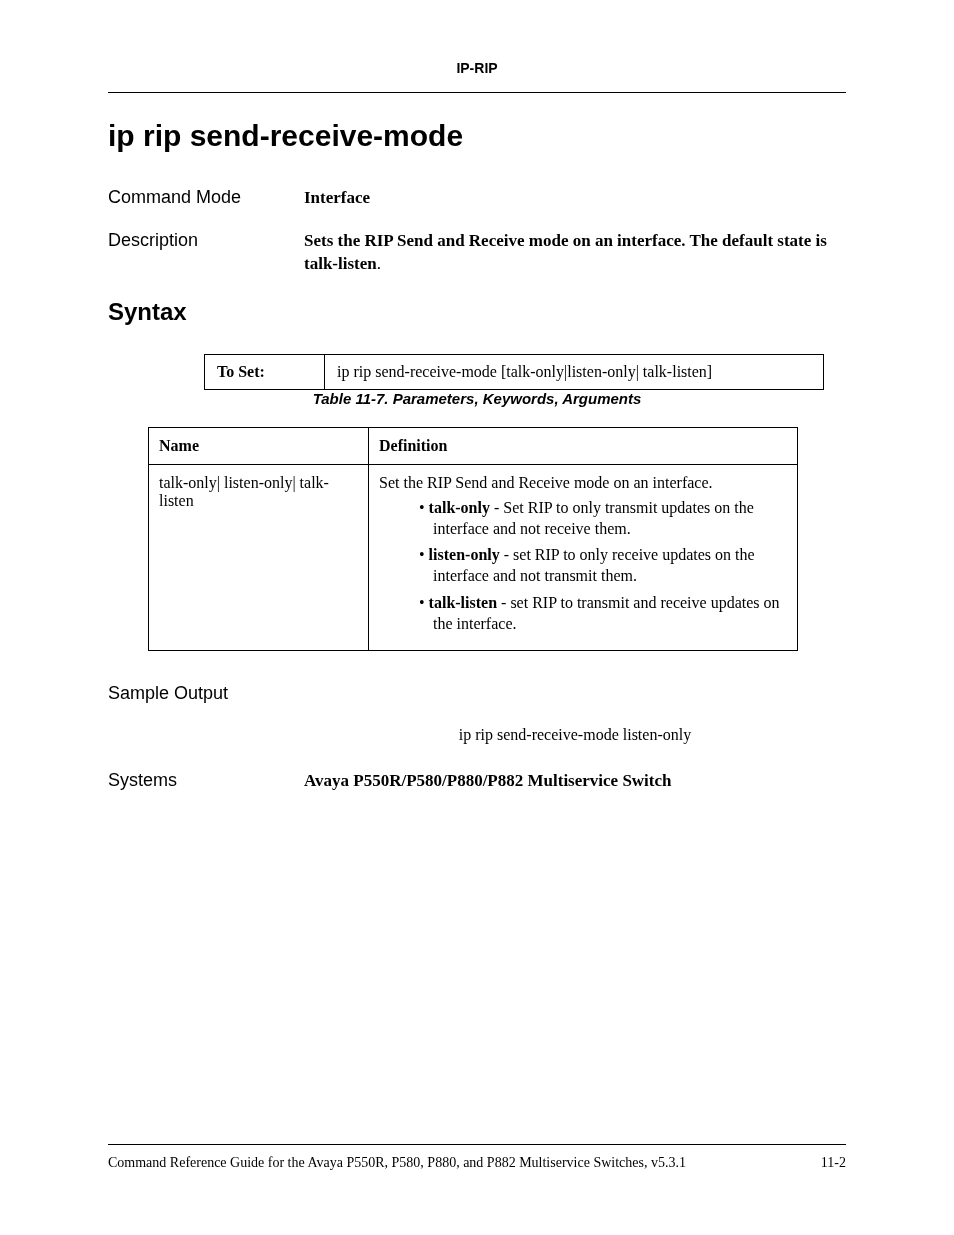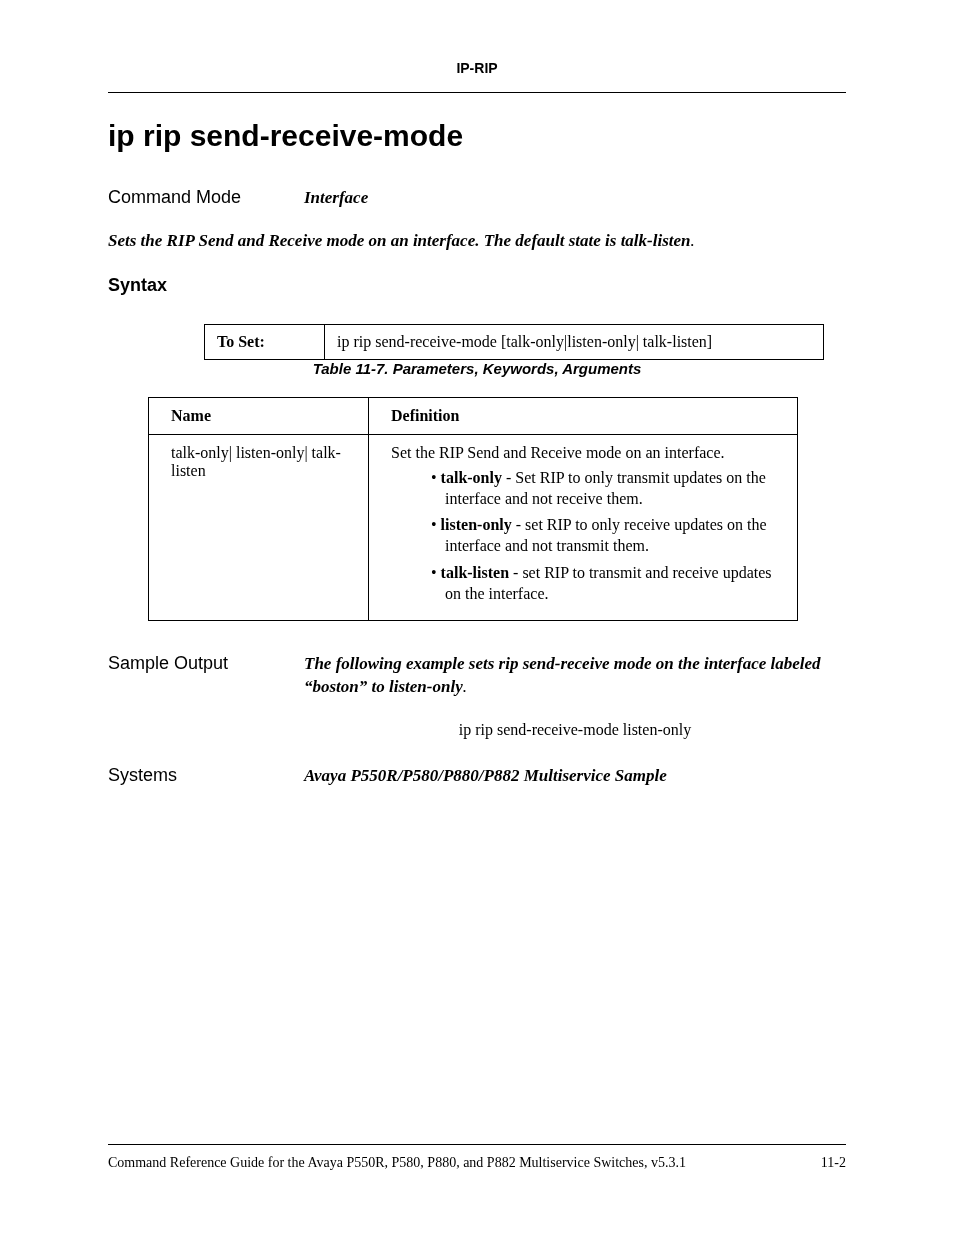--- a/index.html
+++ b/index.html
@@ -34,28 +34,27 @@
       width: 196px;
       flex-shrink: 0;
       font-family: Arial, Helvetica, sans-serif;
       font-weight: normal;
       font-size: 18px;
     }
     .val-col {
       flex: 1;
       font-size: 17px;
       line-height: 1.35;
-      font-style: italic;
     }
     .val-col.bold { font-weight: bold; }
     .val-col .plain { font-weight: normal; }
     .syntax-heading {
       font-family: Arial, Helvetica, sans-serif;
       font-weight: bold;
-      font-size: 18px;
+      font-size: 24px;
       margin-top: 22px;
       margin-bottom: 24px;
     }
     .syntax-table {
       border-collapse: collapse;
       margin-left: 96px;
       width: 620px;
       margin-top: 28px;
     }
     .syntax-table td {
@@ -76,21 +75,21 @@
       font-size: 15px;
       margin-bottom: 20px;
     }
     .param-table {
       border-collapse: collapse;
       margin-left: 40px;
       width: 650px;
     }
     .param-table th, .param-table td {
       border: 1px solid #000;
-      padding: 9px 22px;
+      padding: 9px 10px;
       font-size: 16px;
       text-align: left;
       vertical-align: top;
     }
     .param-table th { font-weight: bold; }
     .param-table col:first-child { width: 220px; }
     .def-list { list-style: none; margin-top: 6px; padding-left: 40px; }
     .def-list li { margin: 6px 0; padding-left: 14px; text-indent: -14px; line-height: 1.3; }
     .def-list li::before { content: "• "; }
     .sample-code {
@@ -117,20 +116,21 @@
 <div class="top-rule"></div>
 
 <h1>ip rip send-receive-mode</h1>
 
 <div class="row">
   <div class="label-col">Command Mode</div>
   <div class="val-col bold">Interface</div>
 </div>
 
 <div class="row">
+  <div class="label-col">Description</div>
   <div class="val-col bold">
     <span>Sets the RIP Send and Receive mode on an interface. The default state is talk-listen</span><span class="plain">.</span>
   </div>
 </div>
 
 <div class="syntax-heading">Syntax</div>
 
 <table class="syntax-table">
   <tbody>
       <tr>
@@ -161,28 +161,25 @@
         <li><b>listen-only</b><span> - set RIP to only receive updates on the interface and not transmit them.</span></li>
         <li><b>talk-listen</b><span> - set RIP to transmit and receive updates on the interface.</span></li>
       </ul>
     </td>
   </tr>
 </tbody>
   </table>
 
 <div class="row" style="margin-top:32px;">
   <div class="label-col">Sample Output</div>
-  <div class="val-col bold">
-    <span>The following example sets rip send-receive mode on the interface labeled “boston” to listen-only</span><span class="plain">.</span>
-  </div>
 </div>
 
 <div class="sample-code">ip rip send-receive-mode listen-only</div>
 
 <div class="row">
   <div class="label-col">Systems</div>
-  <div class="val-col bold">Avaya P550R/P580/P880/P882 Multiservice Sample</div>
+  <div class="val-col bold">Avaya P550R/P580/P880/P882 Multiservice Switch</div>
 </div>
 
 <div class="footer">
   <span>Command Reference Guide for the Avaya P550R, P580, P880, and P882 Multiservice Switches, v5.3.1</span>
   <span>11-2</span>
 </div>
 
 </body></html>

